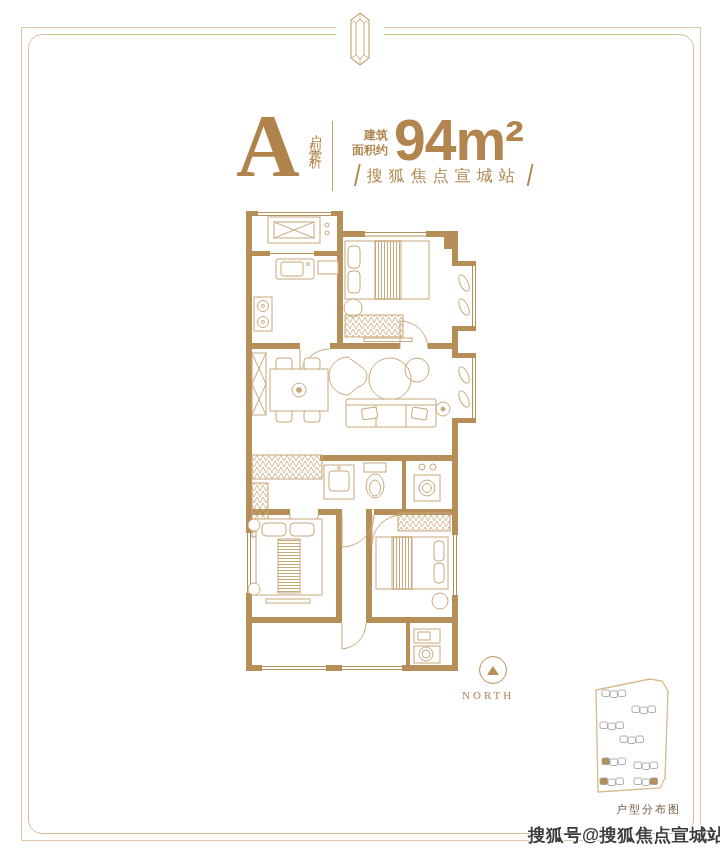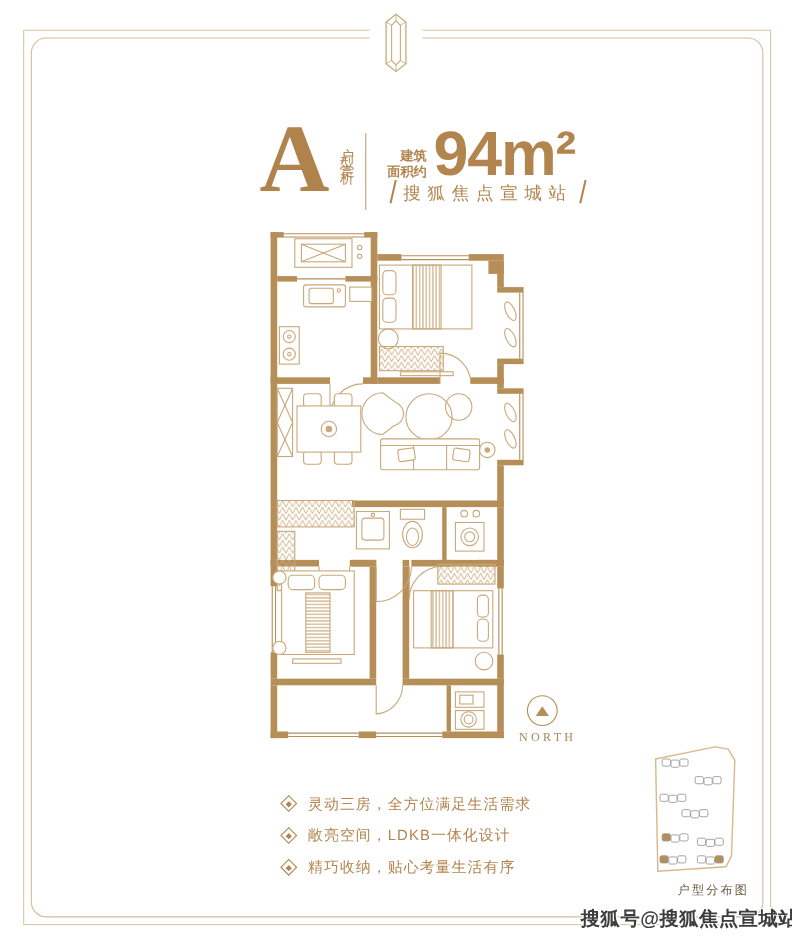--- a/index.html
+++ b/index.html
@@ -11,30 +11,30 @@
   .frame-inner{position:absolute;left:28px;top:34px;width:664px;height:798px;
                border:1px solid #d5bd96;border-radius:14px;}
   .frame-gap{position:absolute;left:336px;top:20px;width:48px;height:20px;background:#fff;}
   .gem{position:absolute;left:346px;top:11px;}
   
   .unit-letter{position:absolute;left:236px;top:102px;font-family:"Liberation Serif",serif;
                font-weight:bold;font-size:88px;line-height:1;color:#b0834c;}
   .unit-caption{position:absolute;left:306px;top:124px;writing-mode:vertical-rl;
                 font-size:13px;letter-spacing:7px;color:#b2854e;}
   .hdr-divider{position:absolute;left:332px;top:121px;width:1px;height:70px;background:#c3a071;}
-  .area-row{position:absolute;left:352px;top:112px;display:flex;align-items:center;}
+  .area-row{position:absolute;left:352px;top:112px;display:flex;align-items:flex-start;}
   .area-label{margin-top:16px;text-align:right;font-size:12px;font-weight:bold;
               color:#b2854e;line-height:1.25;}
   .area-value{font-size:57px;font-weight:bold;color:#b2854e;line-height:1;margin-left:6px;
               letter-spacing:-1px;}
   .spec-row{position:absolute;left:352px;top:162px;display:flex;align-items:center;color:#b2854e;}
   .spec-slash{font-size:24px;font-weight:300;transform:scaleY(1.2);padding:0 2px;}
   .spec-text{font-size:16px;letter-spacing:6px;padding:0 4px;}
   
-  .compass{position:absolute;left:462px;top:632px;width:62px;text-align:right;}
+  .compass{position:absolute;left:462px;top:656px;width:62px;text-align:left;}
   .compass-circle{margin:0 auto;width:26px;height:26px;border:1px solid #b58e58;border-radius:50%;
                   display:flex;align-items:center;justify-content:center;}
   .compass-needle{width:0;height:0;border-left:6px solid transparent;border-right:6px solid transparent;
                   border-bottom:9px solid #b58e58;}
   .compass-label{margin-top:5px;font-family:"Liberation Serif",serif;font-size:11px;
                  letter-spacing:3px;color:#a8865a;}
   
   .features{position:absolute;left:257px;top:716px;}
   .feature-row{display:flex;align-items:center;height:29px;}
   .diamond{width:9px;height:9px;border:1px solid #b2854e;transform:rotate(45deg);
@@ -295,40 +295,20 @@
     </g>
   </svg>
 
   <div class="compass">
     <div class="compass-circle">
       <div class="compass-needle"></div>
     </div>
     <div class="compass-label">NORTH</div>
   </div>
 
-  <div class="features">
-    <div class="feature-row">
-      <span class="diamond">
-          <span class="diamond-core"></span>
-        </span>
-      <span class="feature-text">灵动三房，全方位满足生活需求</span>
-    </div>
-    <div class="feature-row">
-      <span class="diamond">
-          <span class="diamond-core"></span>
-        </span>
-      <span class="feature-text">敞亮空间，LDKB一体化设计</span>
-    </div>
-    <div class="feature-row">
-      <span class="diamond">
-          <span class="diamond-core"></span>
-        </span>
-      <span class="feature-text">精巧收纳，贴心考量生活有序</span>
-    </div>
-  </div>
 
   <svg class="sitemap" width="85" height="125" viewBox="0 0 85 125">
     <path d="M6,16 L60,5 L72,7 L78,17 L75,104 L70,114 L8,118 Z" fill="none" stroke="#d9b98c" stroke-width="1.3"></path>
     <g stroke="#9a9a9a" stroke-width="0.8" fill="#ffffff">
       <g>
           <rect x="12" y="16" width="7.5" height="6.5" rx="1.5"></rect>
           <rect x="20" y="17" width="7.5" height="6.5" rx="1.5"></rect>
           <rect x="28" y="16" width="7.5" height="6.5" rx="1.5"></rect>
         </g>
       <g>

